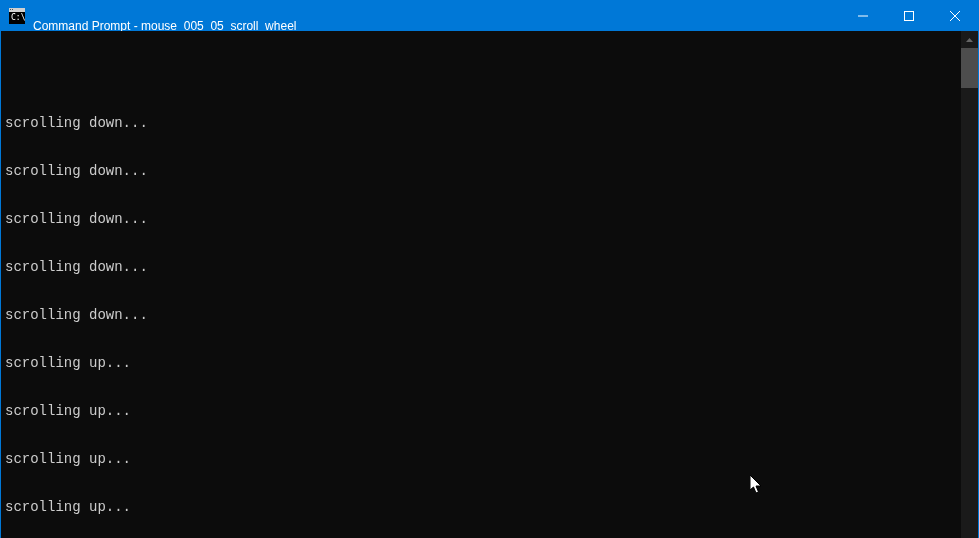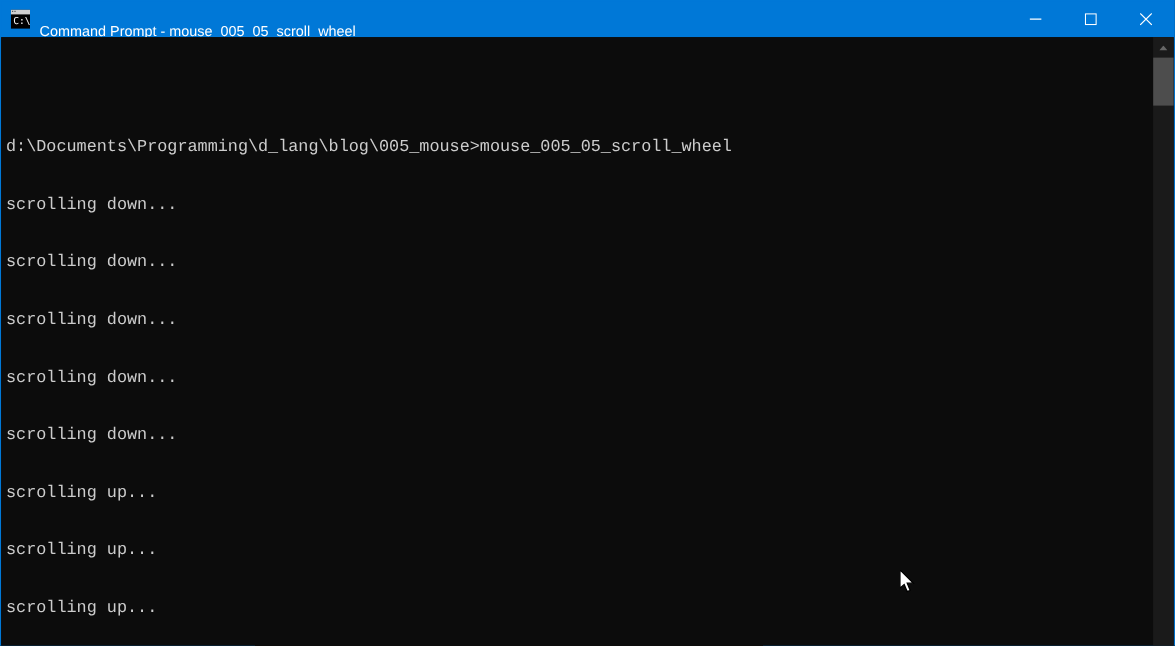--- a/index.html
+++ b/index.html
@@ -151,21 +151,20 @@
         <svg width="10" height="10" viewBox="0 0 10 10">
             <line x1="0" y1="0" x2="10" y2="10" stroke="#fff" stroke-width="1"></line>
             <line x1="10" y1="0" x2="0" y2="10" stroke="#fff" stroke-width="1"></line>
           </svg>
       </div>
     </div>
   </div>
   <div class="client-area">
     <div class="terminal">
       <div class="blank"></div>
-      <div class="prompt-line"><span>d:\Documents\Programming\d_lang\blog\005_mouse&gt;</span><span>mouse_005_05_scroll_wheel</span></div>
       <div>scrolling down...</div>
       <div>scrolling down...</div>
       <div>scrolling down...</div>
       <div>scrolling down...</div>
       <div>scrolling down...</div>
       <div>scrolling up...</div>
       <div>scrolling up...</div>
       <div>scrolling up...</div>
       <div>scrolling up...</div>
       

